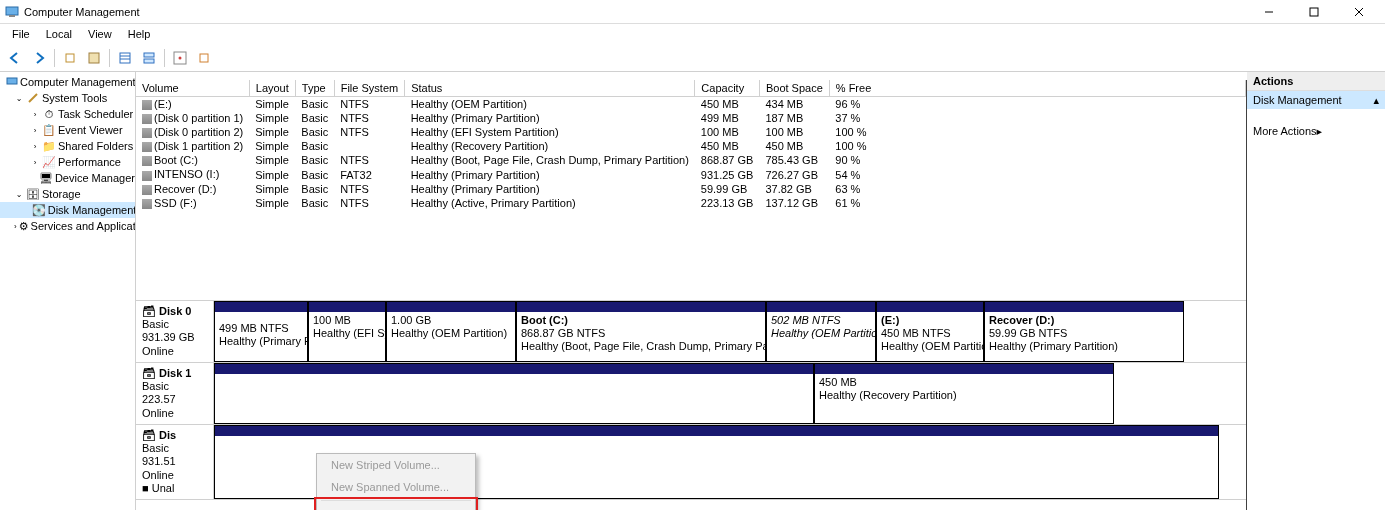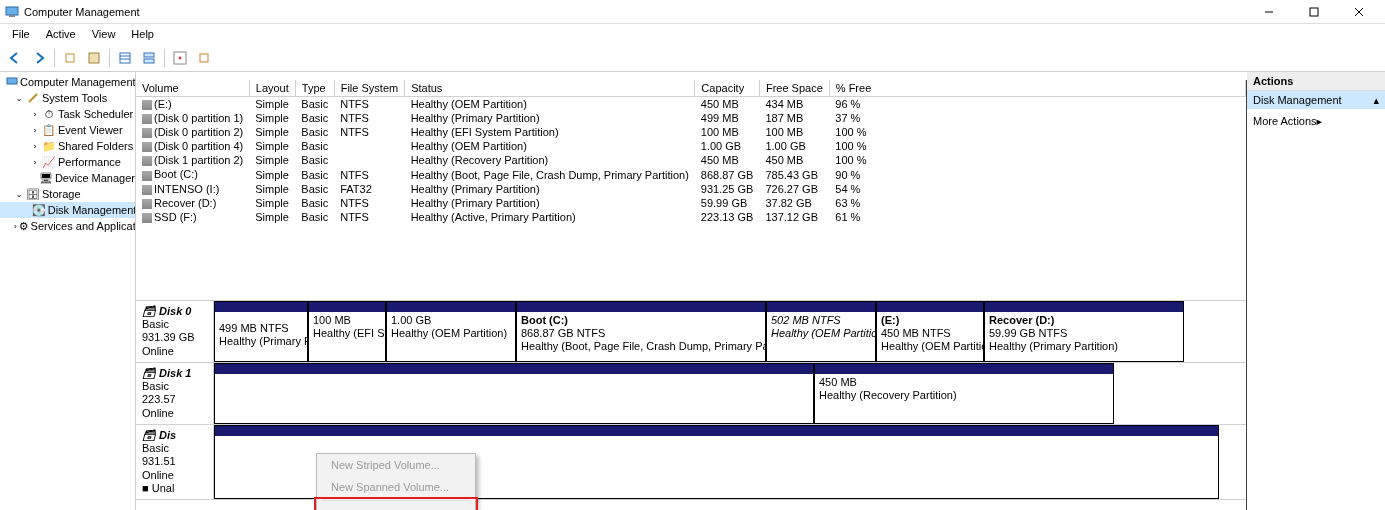--- a/index.html
+++ b/index.html
@@ -30,37 +30,37 @@
 
 .table-wrap { height: 221px; overflow: hidden; border-bottom: 1px solid #d0d0d0; }
 table.vols { width: 100%; border-collapse: collapse; }
 table.vols th { text-align: left; font-weight: normal; padding: 2px 6px; border-right: 1px solid #d0d0d0; border-bottom: 1px solid #d0d0d0; background: #fff; white-space: nowrap; cursor: default; }
 table.vols td { padding: 1px 6px; white-space: nowrap; cursor: default; }
 .vol-icon { display: inline-block; width: 10px; height: 10px; background: linear-gradient(#aaa,#888); margin-right: 2px; vertical-align: middle; }
 
 .graphical { flex: 1; overflow-y: auto; overflow-x: hidden; position: relative; }
 .disk-row { display: flex; border-bottom: 1px solid #d0d0d0; min-height: 62px; }
 .disk-header { width: 78px; padding: 4px 6px; border-right: 1px solid #d0d0d0; background: #fff; font-size: 10.5px; line-height: 1.2; }
-.disk-header .name { font-weight: bold; font-style: italic; }
+.disk-header .name { font-weight: bold; }
 .disk-parts { display: flex; flex: 1; overflow: hidden; }
 .part { border: 1px solid #000; margin: 0; display: flex; flex-direction: column; overflow: hidden; font-size: 10.5px; }
 .part .stripe { height: 10px; background: #191970; }
 .part .body { padding: 2px 4px; line-height: 1.2; white-space: nowrap; overflow: hidden; }
 
 .ctx-menu { position: absolute; left: 180px; top: 373px; width: 160px; background: #f2f2f2; border: 1px solid #bbb; box-shadow: 3px 3px 4px rgba(0,0,0,0.25); z-index: 10; }
 .ctx-item { padding: 5px 14px; font-size: 11px; cursor: default; white-space: nowrap; }
 .ctx-item.disabled { color: #9a9a9a; }
 .ctx-sep { height: 1px; background: #ddd; margin: 2px 4px; }
 .highlight-box { position: absolute; border: 2px solid #e02020; pointer-events: none; z-index: 11; }
 
 .actions { width: 138px; }
 .actions .hdr { background: #eee; padding: 3px 6px; border-bottom: 1px solid #ddd; font-weight: 600; }
 .actions .item { padding: 3px 6px; cursor: default; }
 .actions .item.sel { background: #cce8ff; }
-.actions .more { display: flex; padding: 6px 6px; cursor: default; }
+.actions .more { display: flex; padding: 16px 6px; cursor: default; }
 
 svg { display: block; }
 </style>
 </head>
 <body>
 
 <div class="titlebar">
   <span class="icon">
     <svg width="16" height="16" viewBox="0 0 16 16">
         <rect x="2" y="3" width="12" height="8" fill="#6ab0e8" stroke="#286aa6"></rect>
@@ -82,21 +82,21 @@
   <div class="winbtn">
       <svg width="10" height="10">
         <line x1="1" y1="1" x2="9" y2="9" stroke="#000"></line>
         <line x1="9" y1="1" x2="1" y2="9" stroke="#000"></line>
       </svg>
     </div>
 </div>
 
 <div class="menubar">
   <span>File</span>
-  <span>Active</span>
+  <span>Local</span>
   <span>View</span>
   <span>Help</span>
 </div>
 
 <div class="toolbar">
   <div class="toolbtn">
       <svg width="14" height="14">
         <path d="M9 2 L3 7 L9 12" fill="none" stroke="#1070c0" stroke-width="2"></path>
       </svg>
     </div>
@@ -210,21 +210,21 @@
     <div class="table-wrap">
       <table class="vols">
         <thead>
             <tr id="vol-head">
               <th style="width: 86px;">Volume</th>
               <th style="width: 32px;">Layout</th>
               <th style="width: 26px;">Type</th>
               <th style="width: 50px;">File System</th>
               <th style="width: 220px;">Status</th>
               <th style="width: 40px;">Capacity</th>
-              <th style="width: 48px;">Free Space</th>
+              <th style="width: 48px;">Boot Space</th>
               <th style="width: 600px;">% Free</th>
             </tr>
           </thead>
         <tbody id="vol-body">
             <tr>
               <td><span class="vol-icon"></span>(E:)</td>
               <td>Simple</td>
               <td>Basic</td>
               <td>NTFS</td>
               <td>Healthy (OEM Partition)</td>
@@ -243,30 +243,20 @@
               <td>37 %</td>
             </tr>
             <tr>
               <td><span class="vol-icon"></span>(Disk 0 partition 2)</td>
               <td>Simple</td>
               <td>Basic</td>
               <td>NTFS</td>
               <td>Healthy (EFI System Partition)</td>
               <td>100 MB</td>
               <td>100 MB</td>
-              <td>100 %</td>
-            </tr>
-            <tr>
-              <td><span class="vol-icon"></span>(Disk 0 partition 4)</td>
-              <td>Simple</td>
-              <td>Basic</td>
-              <td></td>
-              <td>Healthy (OEM Partition)</td>
-              <td>1.00 GB</td>
-              <td>1.00 GB</td>
               <td>100 %</td>
             </tr>
             <tr>
               <td><span class="vol-icon"></span>(Disk 1 partition 2)</td>
               <td>Simple</td>
               <td>Basic</td>
               <td></td>
               <td>Healthy (Recovery Partition)</td>
               <td>450 MB</td>
               <td>450 MB</td>

